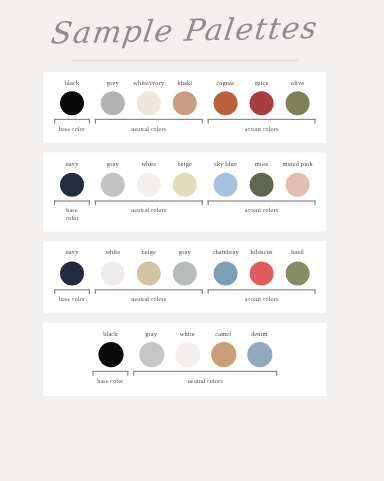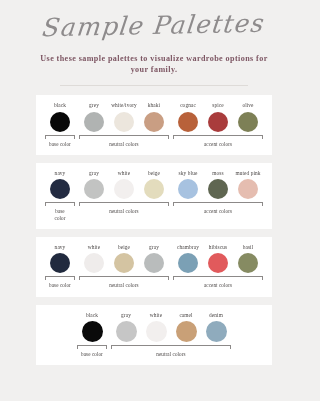--- a/index.html
+++ b/index.html
@@ -132,21 +132,20 @@
     max-width: 20px;
   }
 </style>
 </head>
 <body>
 
 <div class="page">
 
   <div class="header">
     <div class="title-script">Sample Palettes</div>
-    <div class="subtitle">Use these sample palettes to visualize wardrobe options for your family.</div>
     <div class="divider"></div>
   </div>
 
   <div class="cards" id="cards-container">
       <div class="palette-card">
         <div class="swatch-row">
           <div class="swatch-cell" style="width: 30px;">
             <div class="swatch-label">black</div>
             <span class="swatch-dot" style="background: rgb(8, 8, 8); width: 20px; height: 20px;"></span>
           </div>

